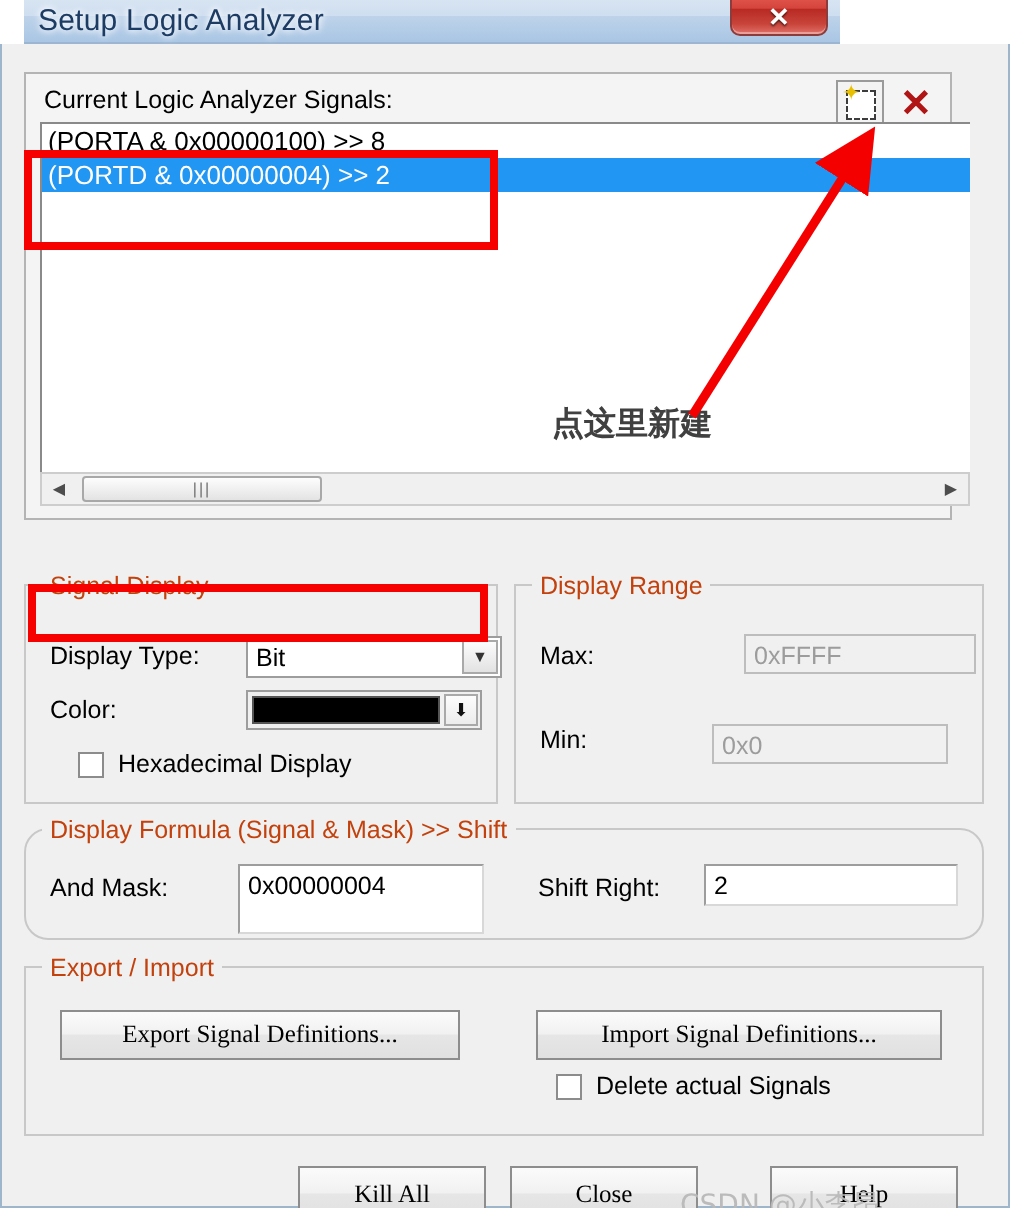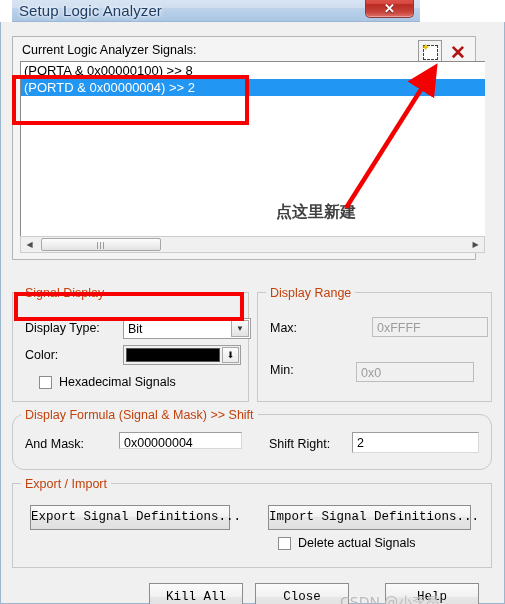--- a/index.html
+++ b/index.html
@@ -332,21 +332,21 @@
     white-space: nowrap;
   }
 
   
   .pushbtn {
     position: absolute;
     background: linear-gradient(to bottom, #fbfbfb 0%, #f1f1f1 48%, #e6e6e6 50%, #e0e0e0 100%);
     border: 1px solid #8d8d8d;
     box-sizing: border-box;
     font-size: 12.5px;
-    font-family: Liberation Mono, monospace;
+    font-family: Liberation Serif, serif;
     color: #000;
     text-align: center;
     white-space: nowrap;
   }
 
   
   .redbox {
     position: absolute;
     border: 4px solid #f60000;
     box-sizing: border-box;
@@ -426,39 +426,39 @@
       </div>
 
       <div class="field-label" style="left:12px; top:55px;">Color:</div>
       <div id="color-button">
         <div id="color-swatch" style="background: rgb(0, 0, 0);"></div>
         <div id="color-arrow">⬇</div>
       </div>
 
       <div class="checkbox-row" style="left:26px; top:82px;">
         <div class="cb-box"></div>
-        <div class="cb-label">Hexadecimal Signals</div>
+        <div class="cb-label">Hexadecimal Display</div>
       </div>
     </div>
 
     <div class="groupbox" id="group-display-range">
       <div class="group-title">Display Range</div>
 
       <div class="field-label" style="left:12px; top:28px;">Max:</div>
       <div class="textbox disabled" style="left:98px; top:24px; width:116px; height:20px;margin-left:16px;">0xFFFF</div>
 
       <div class="field-label" style="left:12px; top:70px;">Min:</div>
       <div class="textbox disabled" style="left:98px; top:53px; width:118px; height:20px;margin-top:16px;">0x0</div>
     </div>
 
     <div class="groupbox" id="group-formula">
       <div class="group-title">Display Formula (Signal &amp; Mask) &gt;&gt; Shift</div>
 
       <div class="field-label" style="left:12px; top:22px;">And Mask:</div>
-      <div class="textbox" style="left:106px; top:17px; width:123px; height:17px;">0x00000004</div>
+      <div class="textbox" style="left:106px; top:17px; width:123px; height:35px;">0x00000004</div>
 
       <div class="field-label" style="left:256px; top:22px;">Shift Right:</div>
       <div class="textbox" style="left:339px; top:17px; width:127px; height:21px;">2</div>
     </div>
 
     <div class="groupbox" id="group-export">
       <div class="group-title">Export / Import</div>
 
       <div class="pushbtn" style="left:17px; top:21px; width:200px; height:25px; line-height:23px;">Export Signal Definitions...</div>
 

